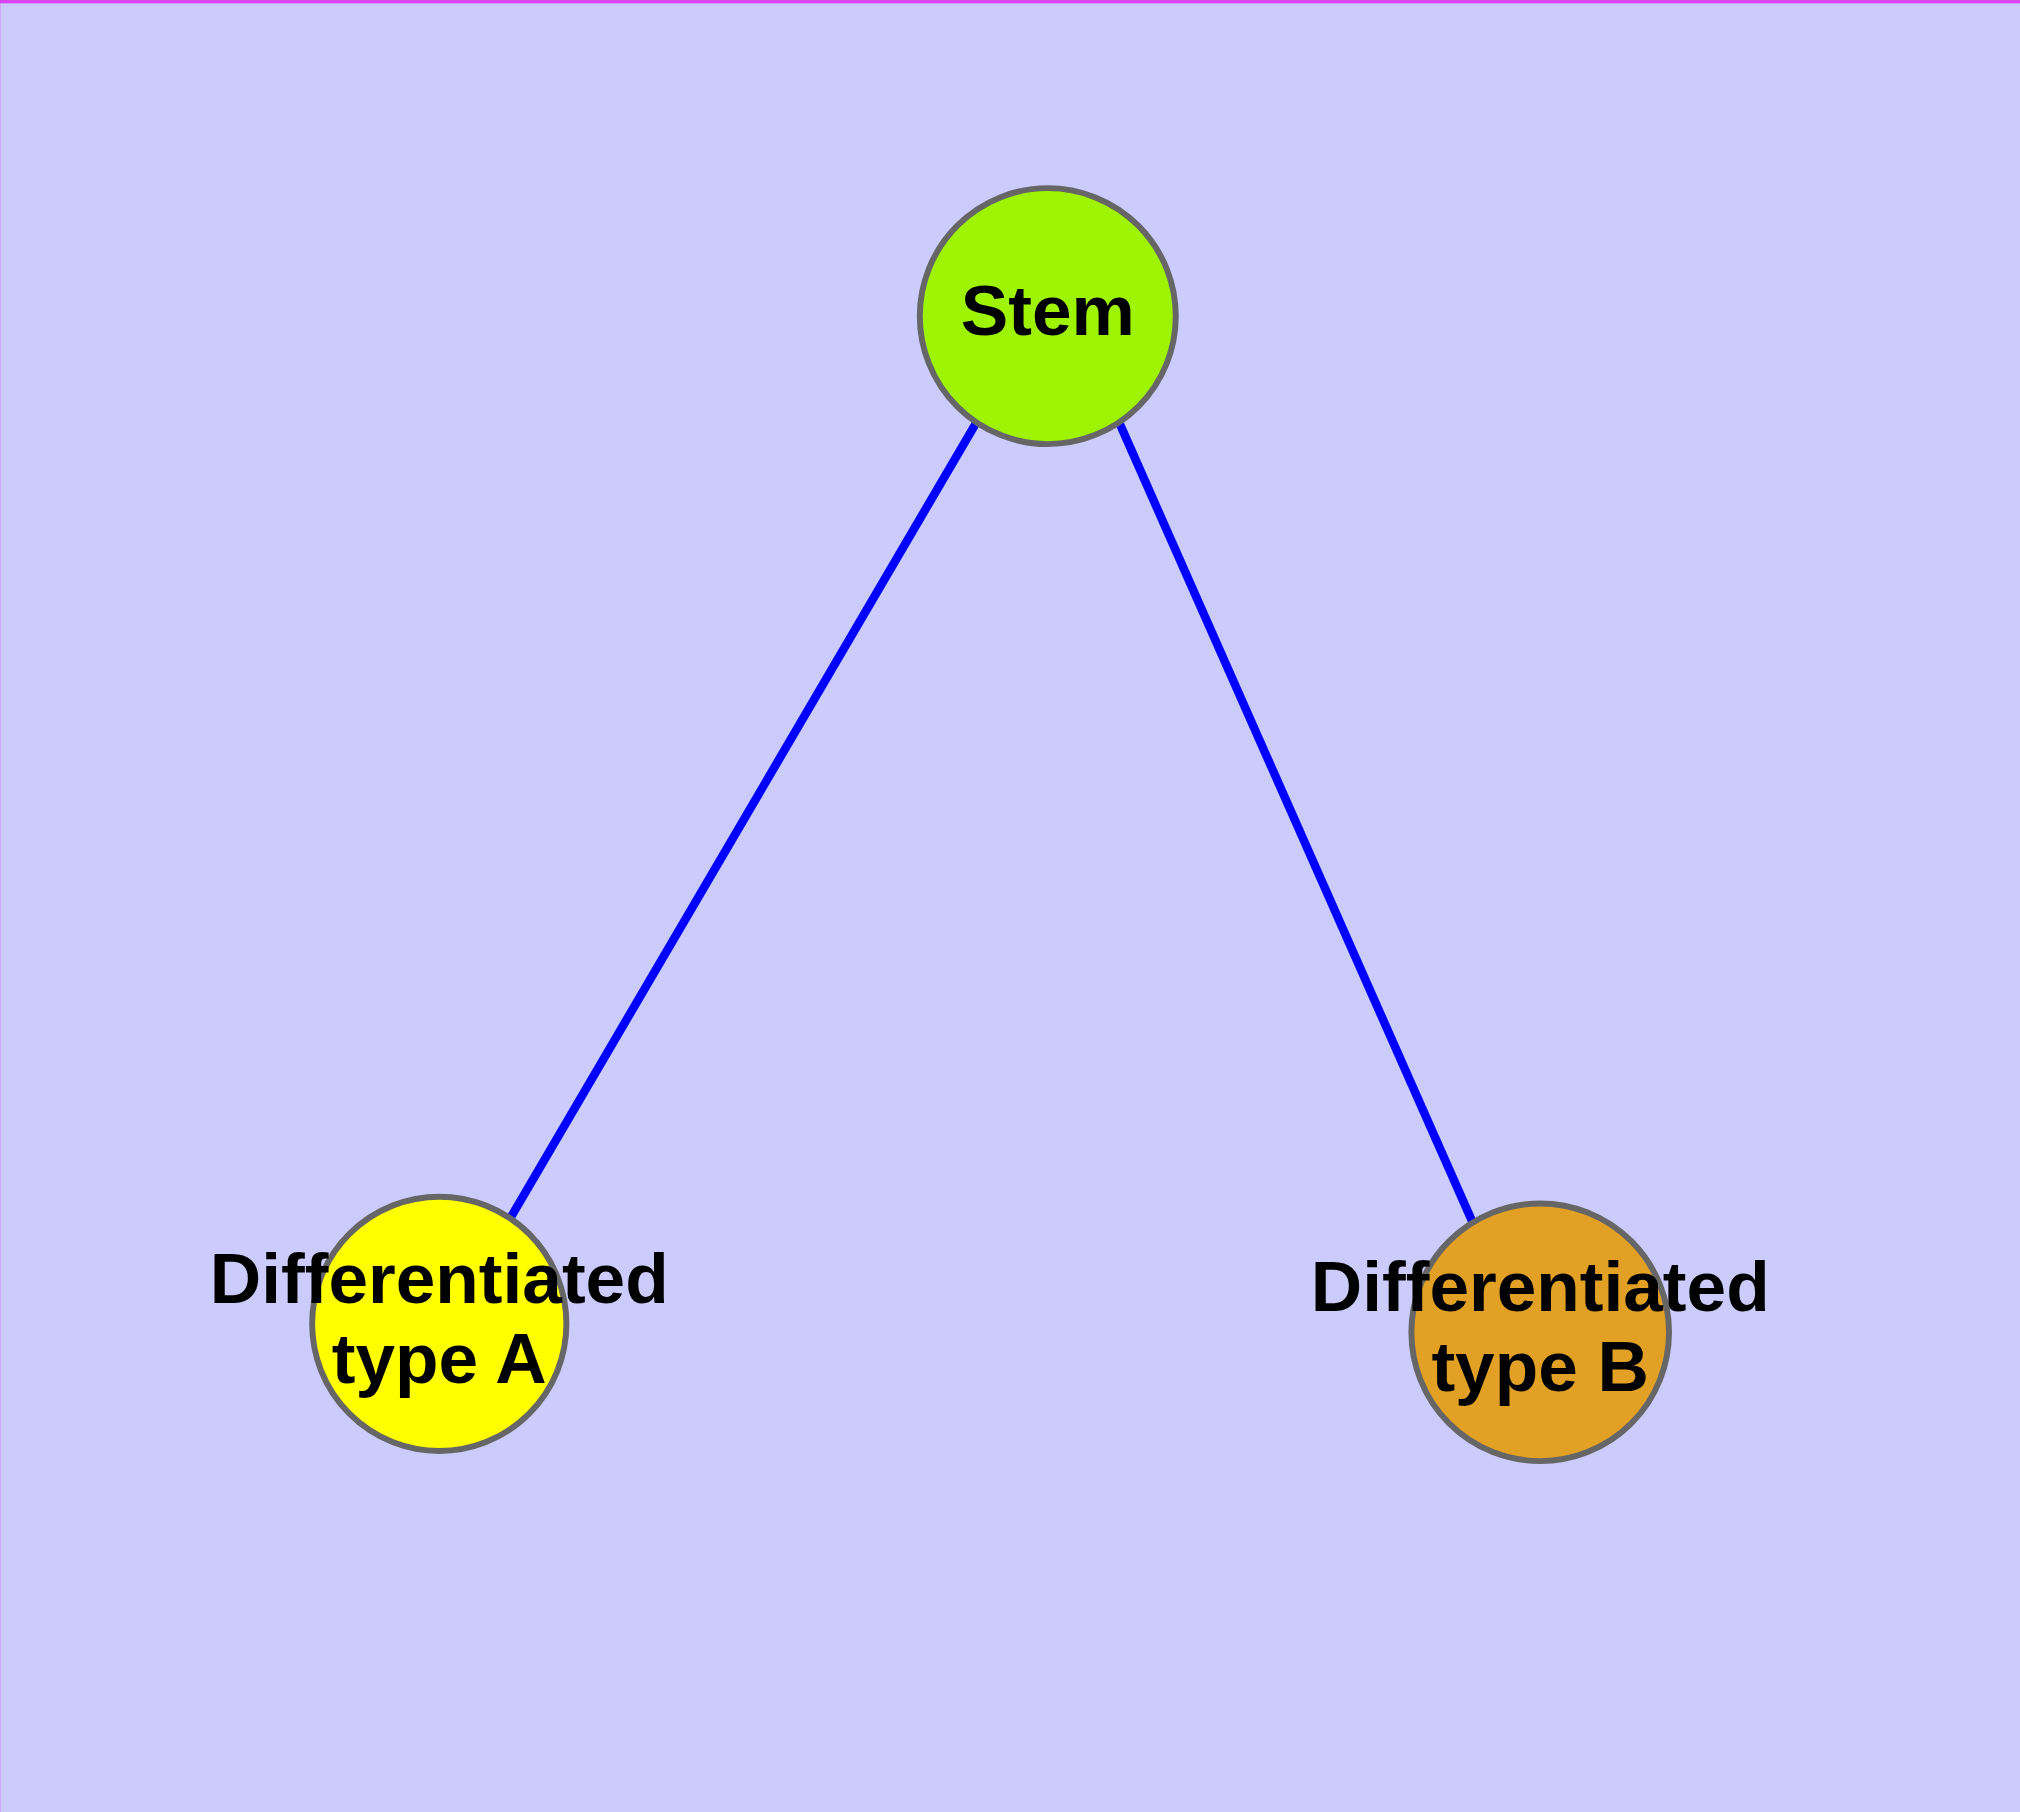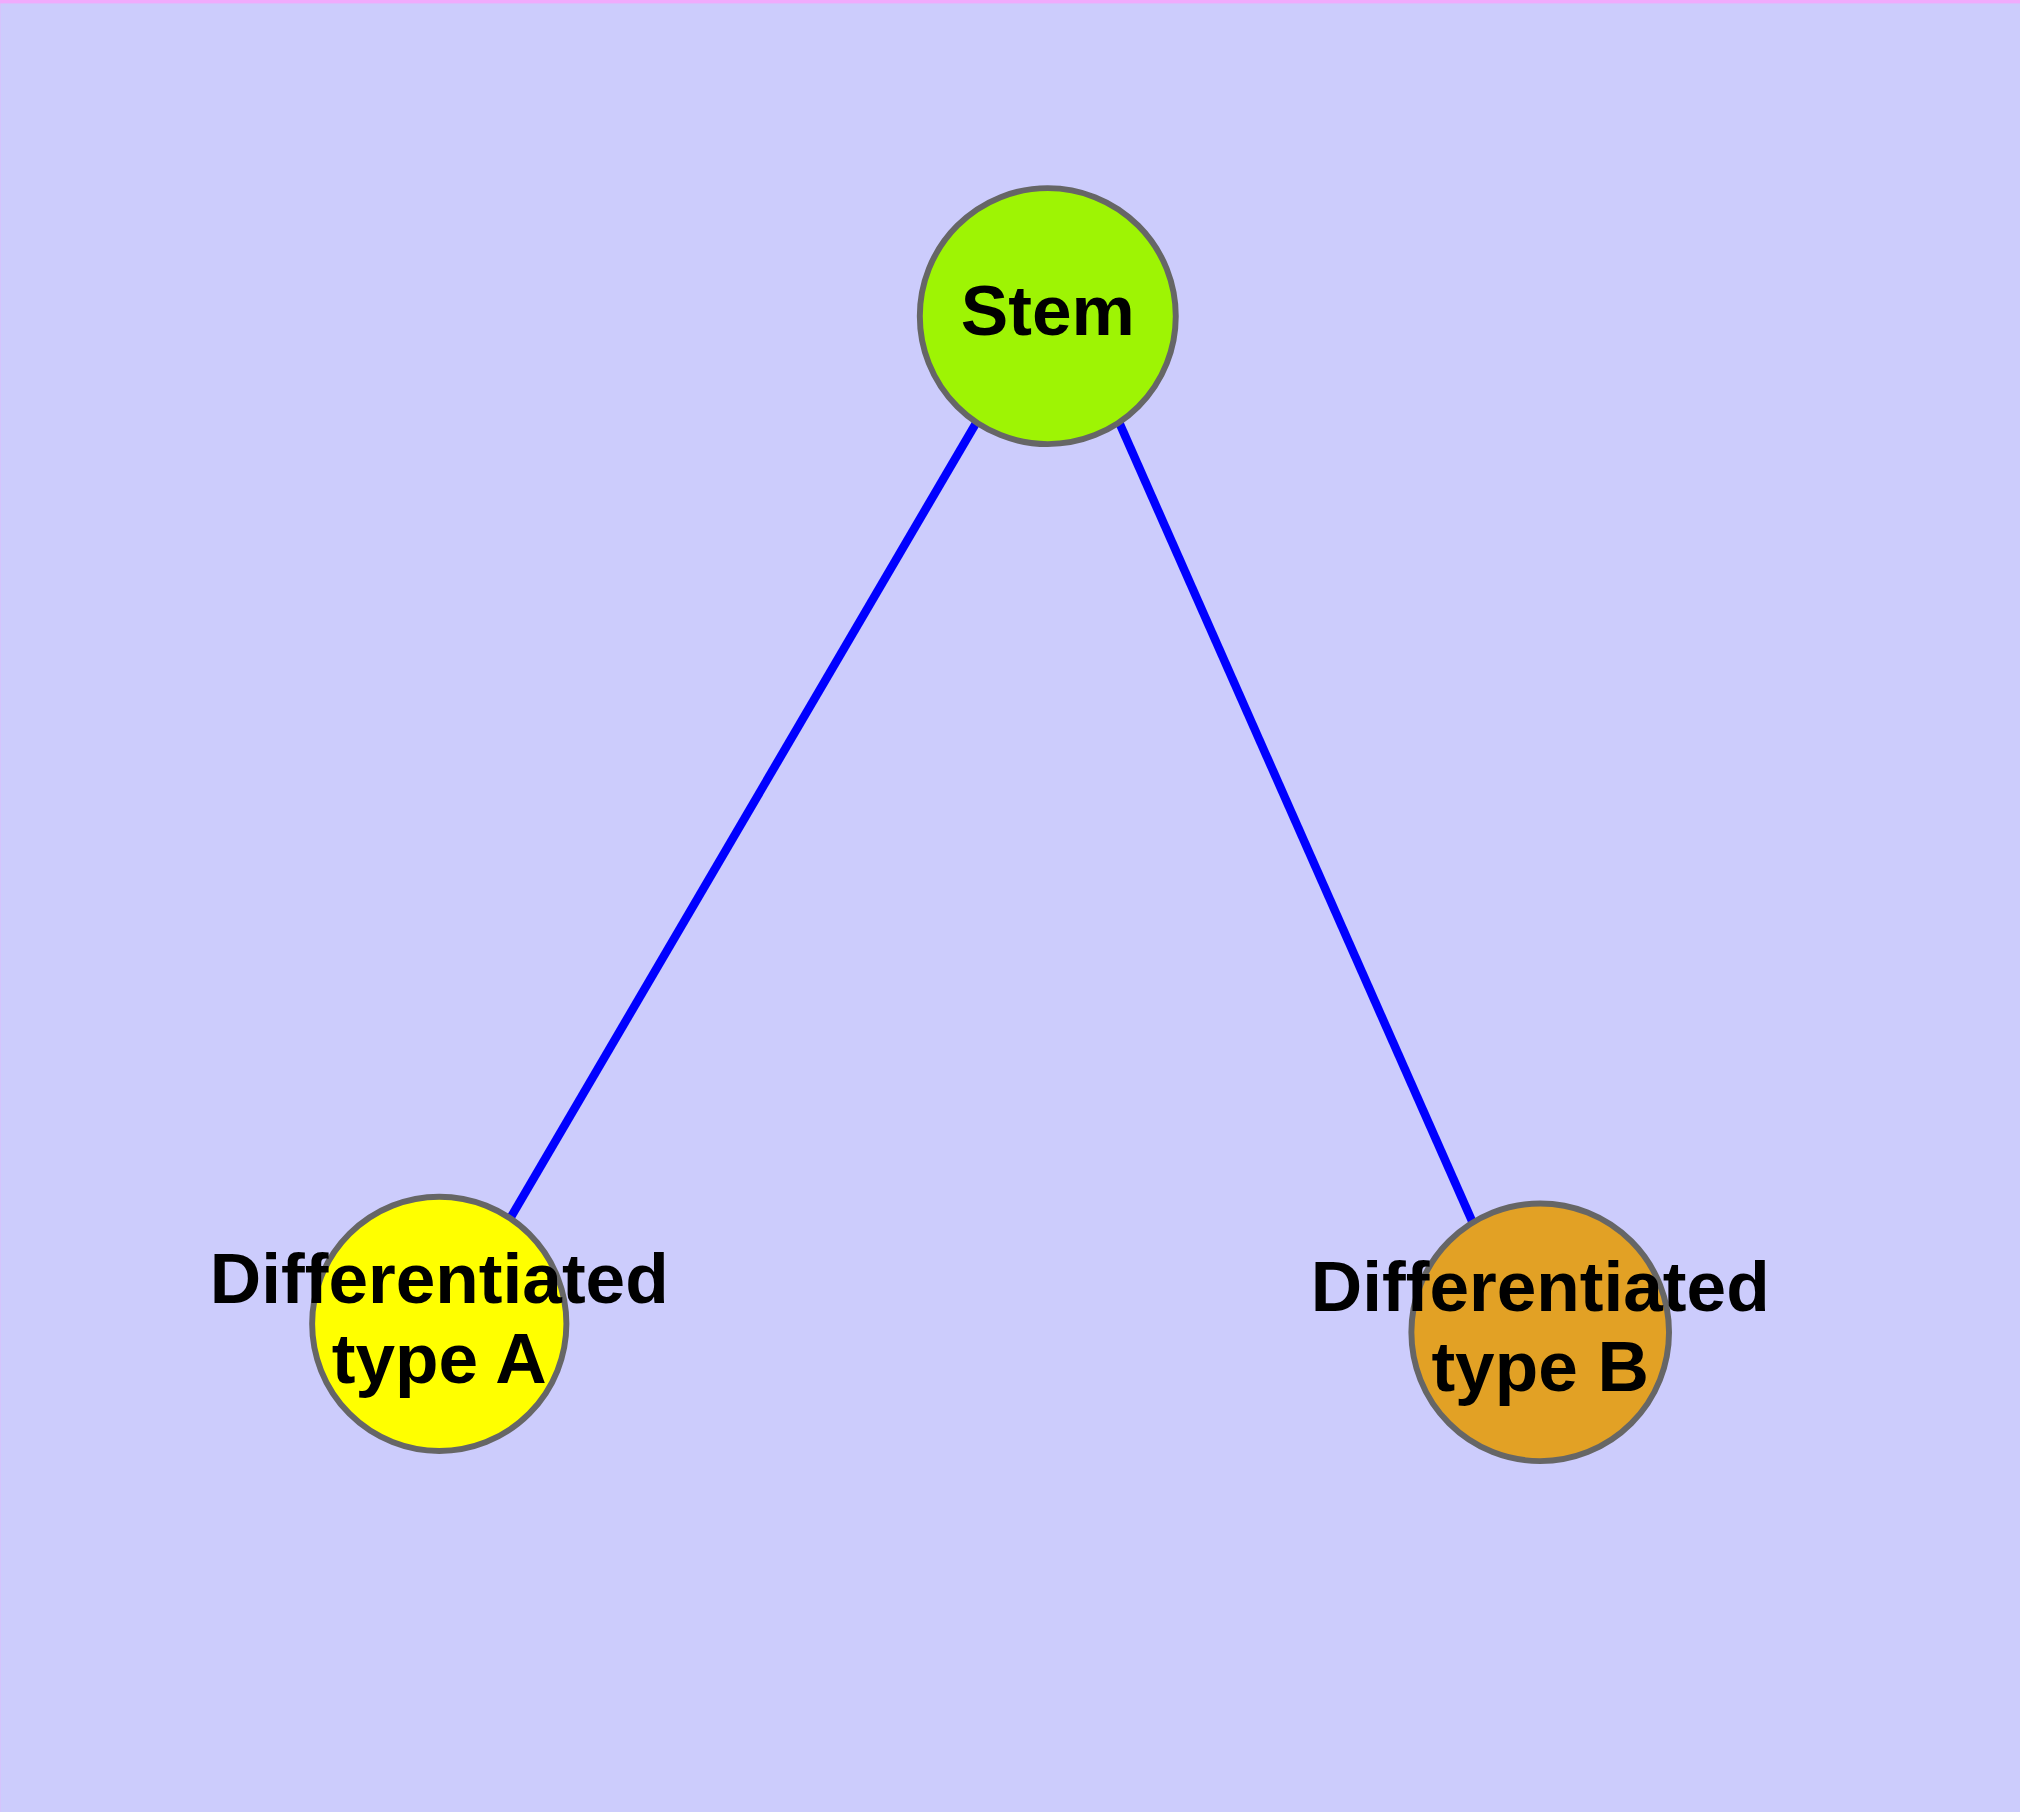--- a/index.html
+++ b/index.html
@@ -27,21 +27,21 @@
     font-family: "Liberation Sans", sans-serif;
     font-weight: bold;
     fill: #000000;
     text-anchor: middle;
     dominant-baseline: middle;
   }
 </style>
 </head>
 <body>
 
-<div id="canvas" style="background: #f0abfc; width: 2021px; height: 1812px;">
+<div id="canvas" style="background: #d946ef; width: 2021px; height: 1812px;">
   <svg id="graph-svg" viewBox="0 0 2384 2138" xmlns="http://www.w3.org/2000/svg">
 
     <rect id="bg-rect" x="0" y="4" width="2384" height="2134" fill="#ccccfc"></rect>
 
     <g id="edges-group">
         <line x1="1152" y1="498" x2="602" y2="1437" stroke="#0000ff" stroke-width="10" stroke-linecap="butt"></line>
         <line x1="1320" y1="498" x2="1738" y2="1444" stroke="#0000ff" stroke-width="10" stroke-linecap="butt"></line>
       </g>
     <g id="nodes-group">
         <circle cx="1236" cy="373" r="151" fill="#9ef404" stroke="#666666" stroke-width="7"></circle>

